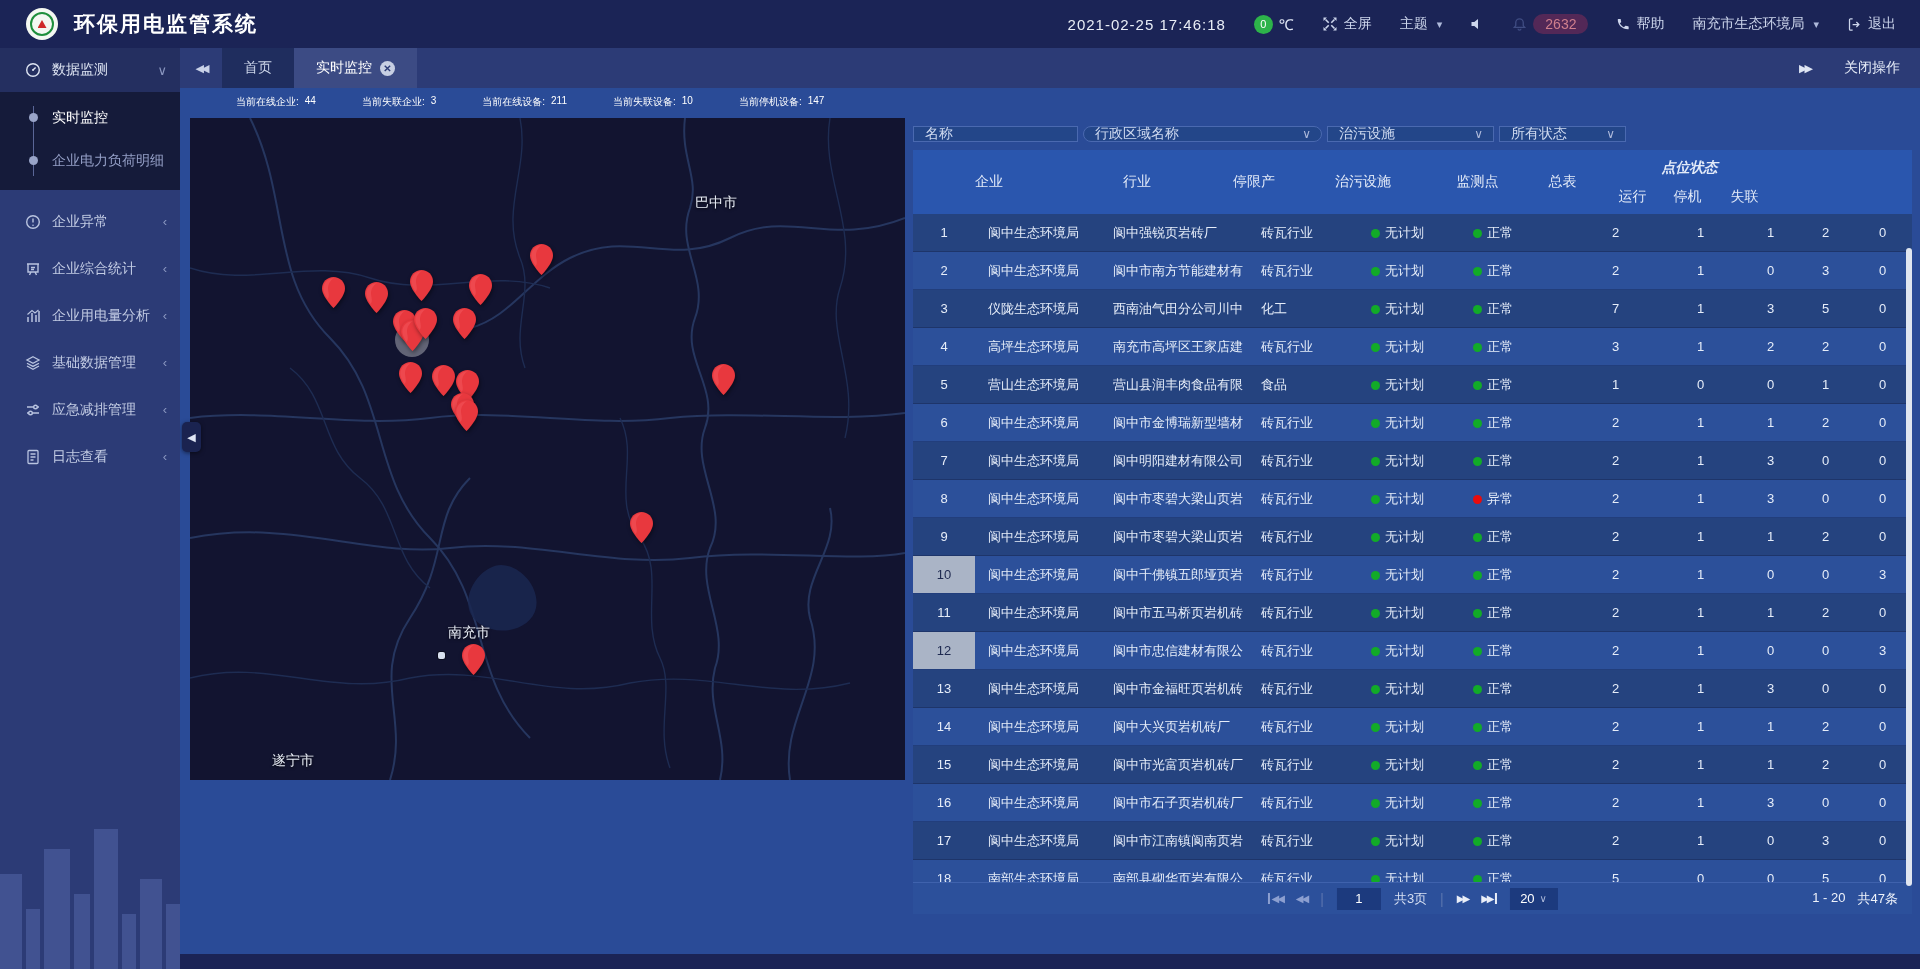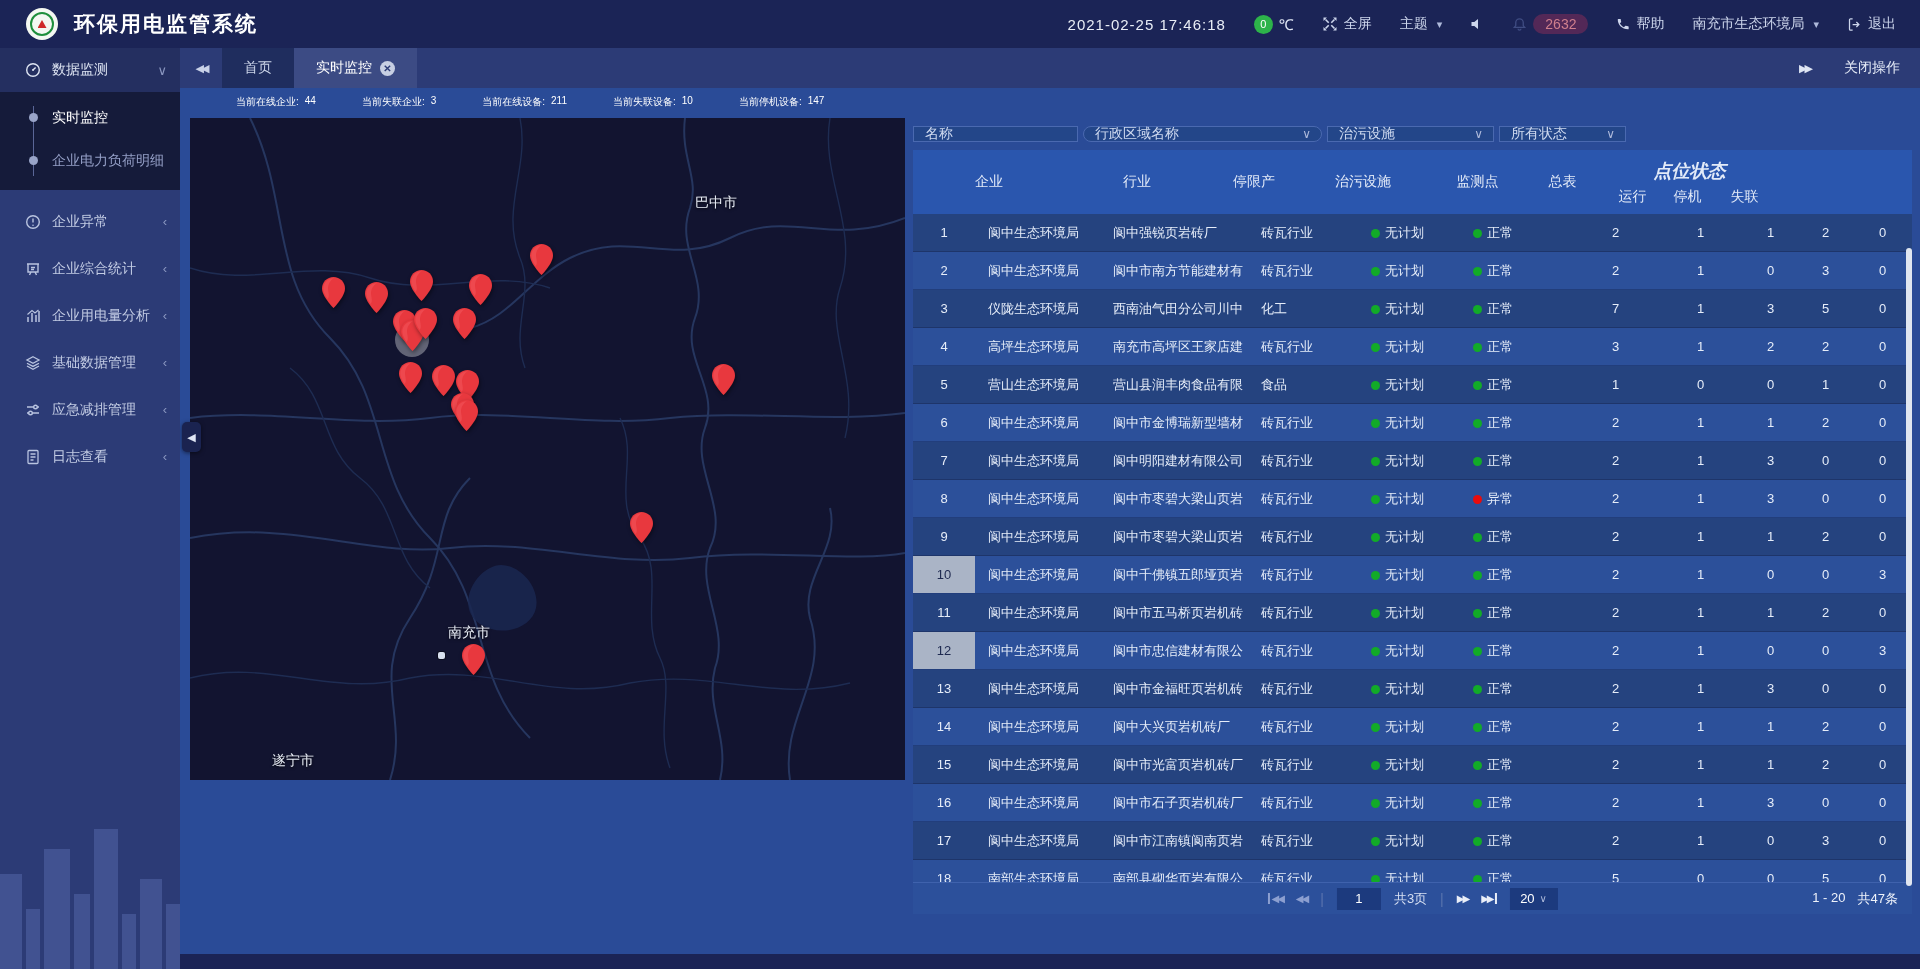--- a/index.html
+++ b/index.html
@@ -69,21 +69,21 @@
   .f-field { background:#234689; border:1px solid #4a69b0; color:#cfdaf0; font-size:14px; display:flex; align-items:center; padding:0 11px; position:relative; cursor:pointer; }
   .f-field .fcaret { position:absolute; right:10px; color:#aebadb; font-size:12px; }
   .f-name { width:165px; }
   .f-region { width:239px;border-radius:14px; }
   .f-industry { width:167px; }
   .f-status { width:127px; }
 
   .thead { margin-top:8px; height:64px; background:#2a56ae; display:flex; color:#e2eaf8; font-size:14px; position:relative; }
   .thead .hcell { display:flex; align-items:center; }
   .group-cell { width:169px; display:flex; flex-direction:column; justify-content:space-between; padding:9px 0 8px 0; }
-  .group-title { text-align:center; font-style:italic; font-weight:bold; font-size:18px; }
+  .group-title { text-align:center; font-style:italic; font-weight:bold; font-size:14px; }
   .group-subs { display:flex;justify-content:flex-end; }
   .gs { text-align:center; font-size:14px; }
   .gs.g0{width:55px} .gs.g1{width:55px} .gs.g2{width:59px}
 
   .tbody { height:668px; overflow:hidden; }
   .trow { height:38px; display:flex; align-items:center; font-size:13px; color:#e6edf9; border-bottom:1px solid rgba(16,30,70,0.35); cursor:pointer; }
   .trow.odd { background:#25437f; }
   .trow.even { background:#2c509a; }
   .cell { white-space:nowrap; overflow:hidden; }
   .c0 { width:62px; text-align:center; height:100%; display:flex; align-items:center; justify-content:center; }

